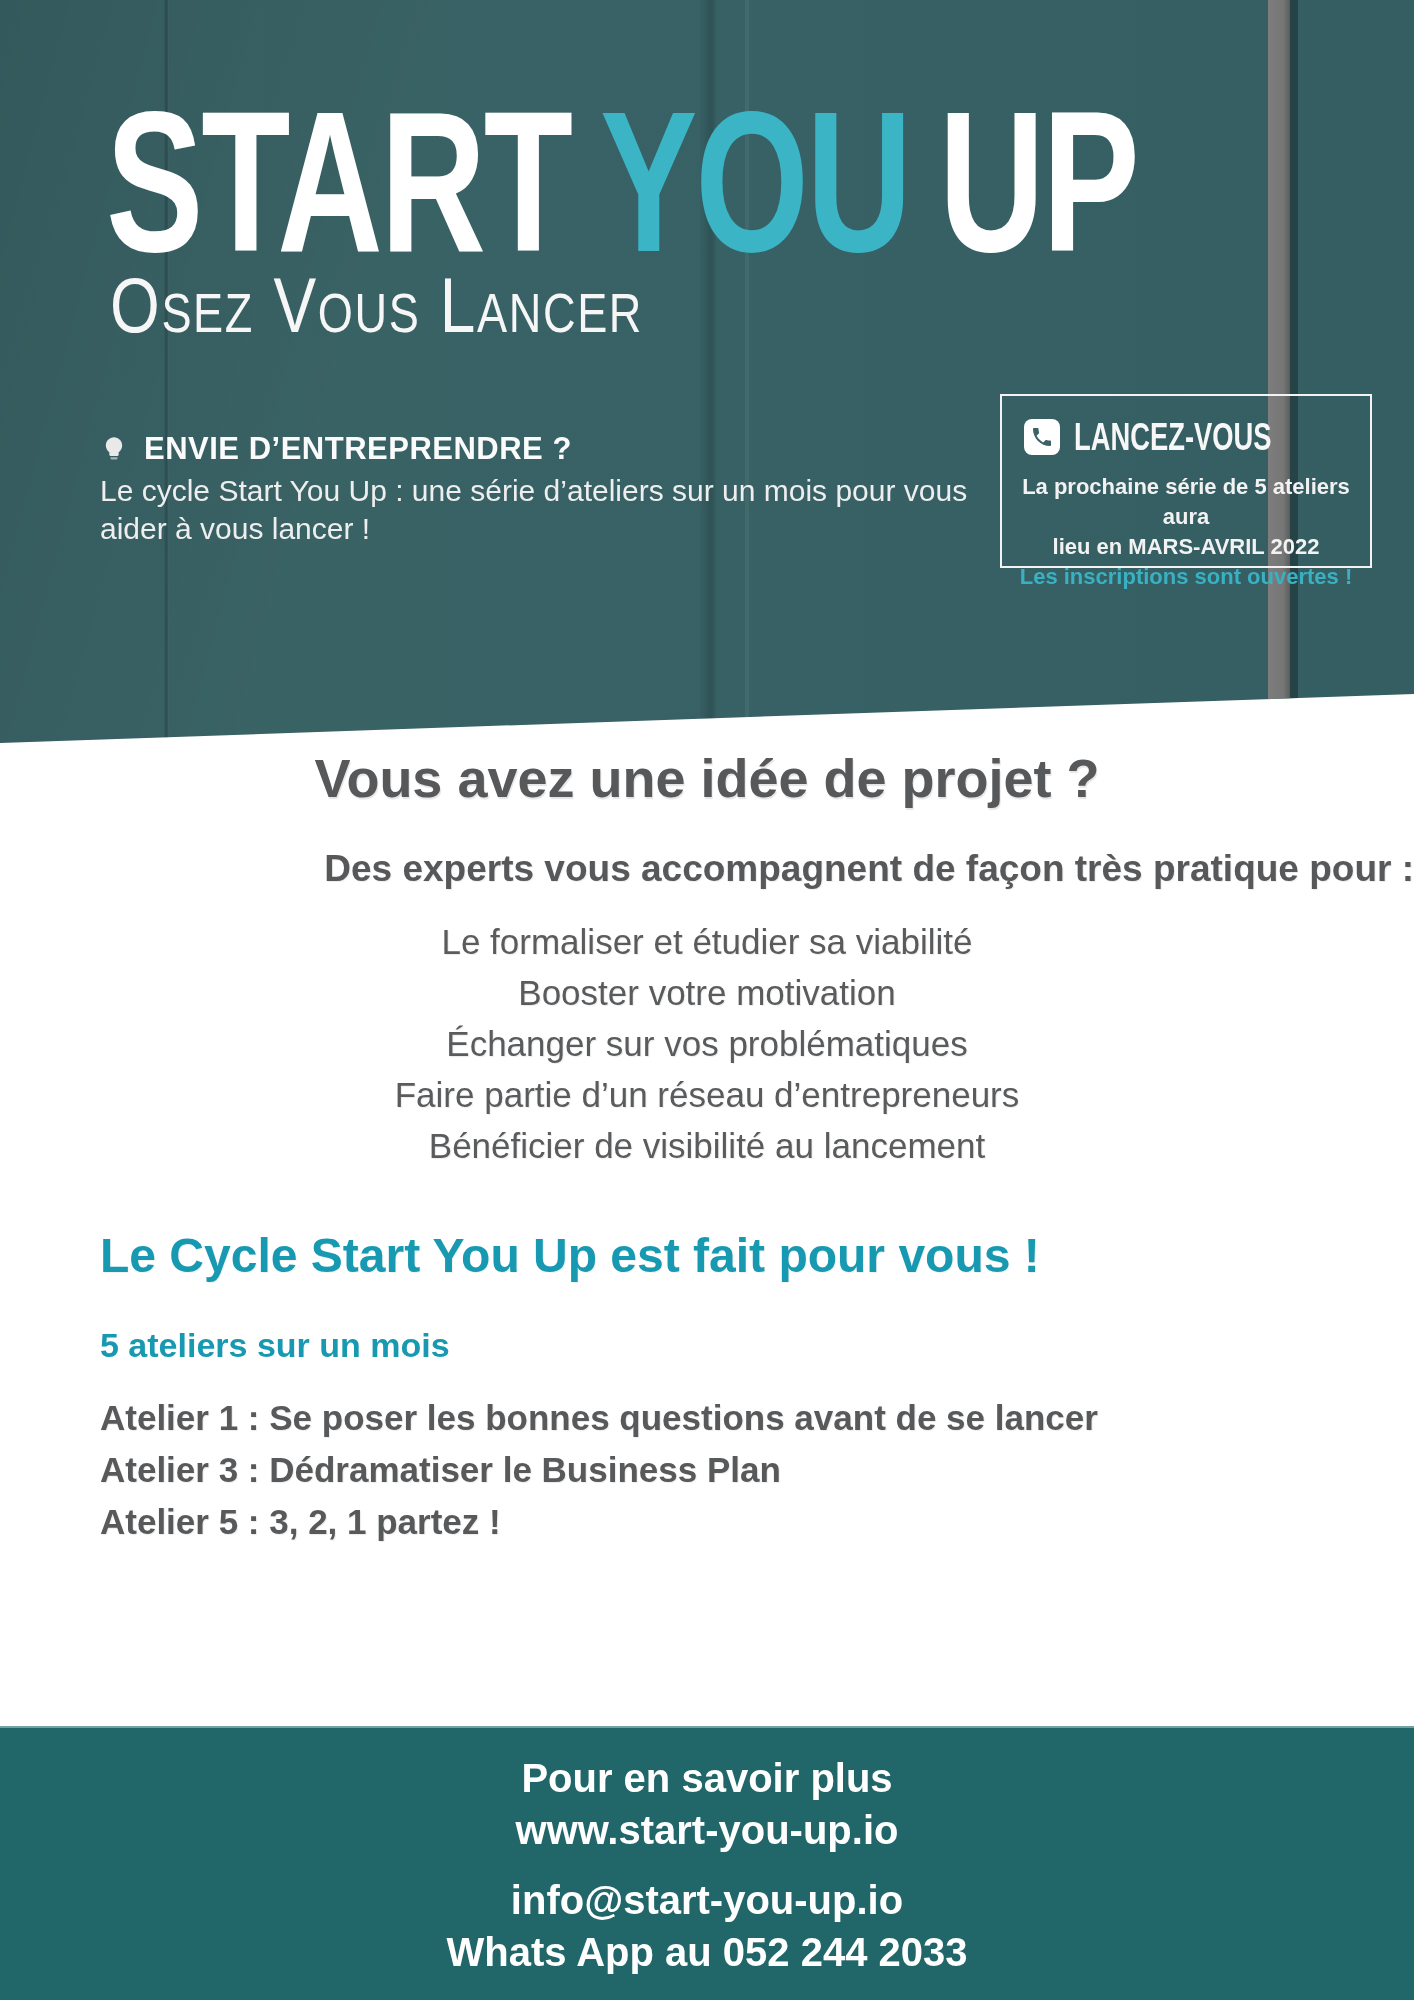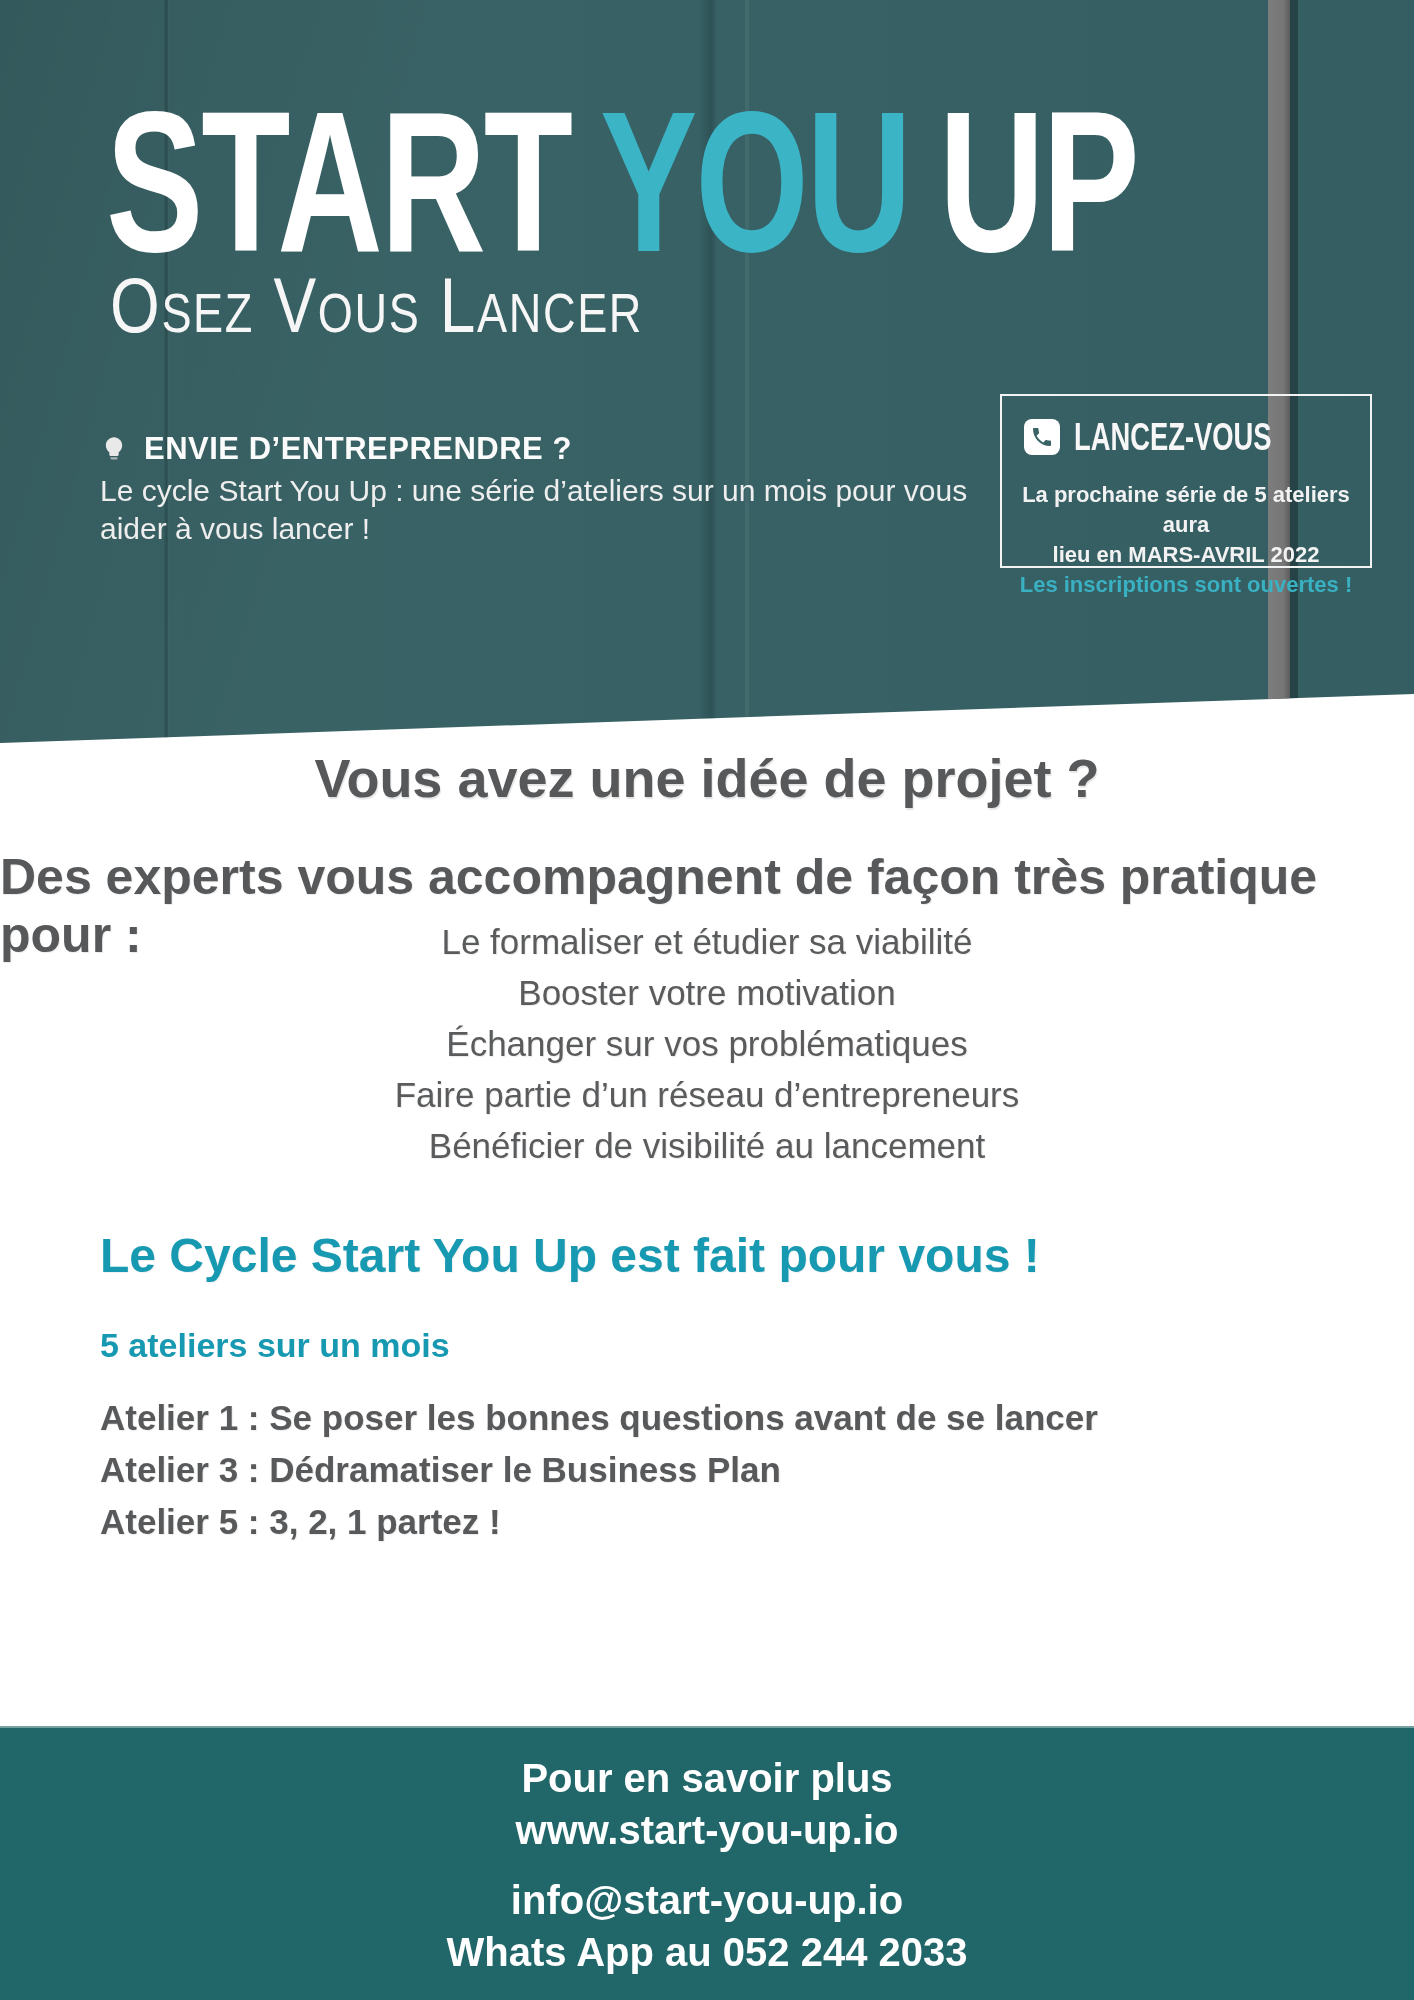--- a/index.html
+++ b/index.html
@@ -75,32 +75,32 @@
   .phone-badge {
     width:36px; height:36px; background:#ffffff; border-radius:8px;
     display:flex; align-items:center; justify-content:center; flex:0 0 auto;
   }
   .phone-badge svg { width:24px; height:24px; }
   .callout-title {
     font-size:38px; font-weight:700; color:#f7f7f7; line-height:1; letter-spacing:0px;
     transform:scaleX(0.72); transform-origin:left center; white-space:nowrap;
   }
   .callout-line { font-size:22px; font-weight:700; line-height:30px; color:#f2f2f2; }
-  .callout-line.l1 { margin-top:24px; }
+  .callout-line.l1 { margin-top:16px; }
   .callout-line.open { color:#3ab1c2; }
 
   
   .main-heading {
     position:absolute; left:0; top:747px; width:100%;
     text-align:center; font-size:54px; font-weight:700; color:#57585a;
     text-shadow:1px 2px 1px rgba(0,0,0,0.10);
   }
   .main-subheading {
     position:absolute; left:0; top:848px; width:100%;
-    text-align:left; font-size:50px; font-weight:700; color:#57585a;
+    text-align:right; font-size:37px; font-weight:700; color:#57585a;
     text-shadow:1px 1px 1px rgba(0,0,0,0.08);
   }
   .benefits {
     position:absolute; left:0; top:916px; width:100%;
     list-style:none; text-align:center;
     font-size:35px; font-weight:400; color:#5a5b5d; line-height:51px;
     text-shadow:1px 1px 1px rgba(0,0,0,0.08);
   }
   .cycle-heading {
     position:absolute; left:100px; top:1228px;

